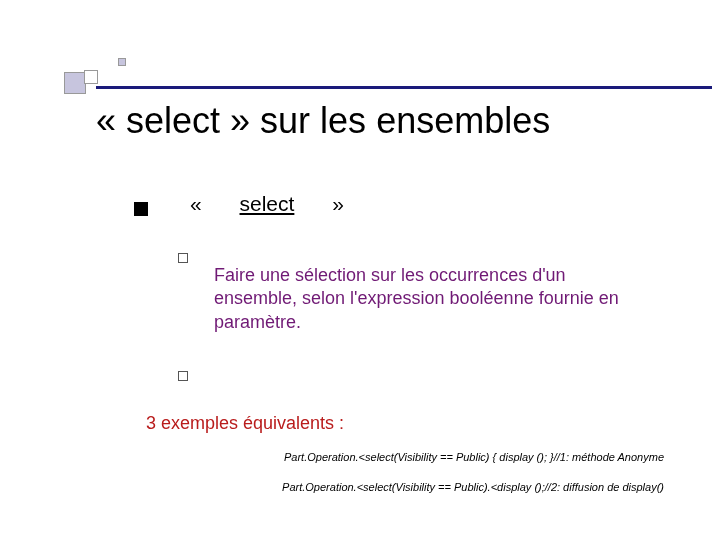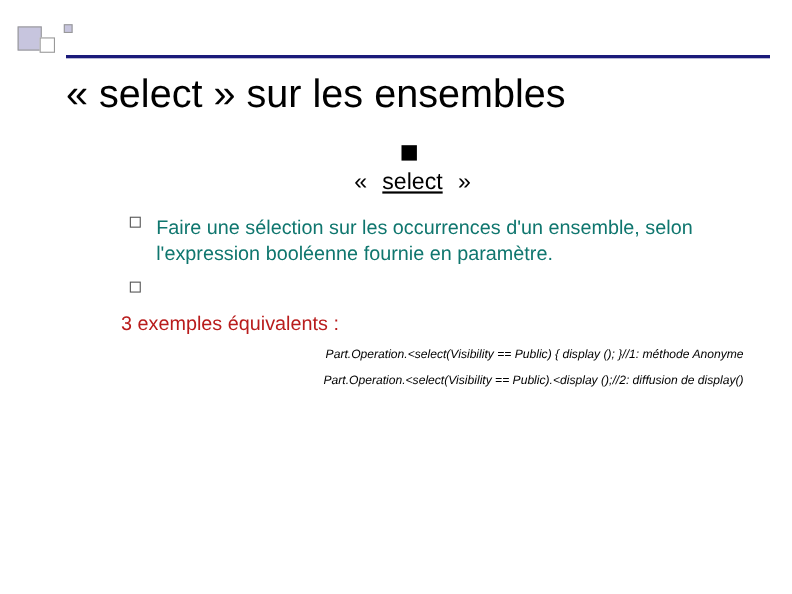--- a/index.html
+++ b/index.html
@@ -1,15 +1,15 @@
 <!DOCTYPE html>
 <html><head>
 <meta charset="utf-8">
 <style>
-  * { margin: 4px; padding: 0; box-sizing: border-box; }
+  * { margin: 16px; padding: 0; box-sizing: border-box; }
   body {
     width: 720px;
     height: 540px;
     background: #ffffff;
     font-family: Arial, Helvetica, sans-serif;
     position: relative;
     overflow: hidden;
   }
   .deco {
     position: absolute;
@@ -40,23 +40,22 @@
     font-weight: 400;
   }
   .content {
     position: absolute;
     top: 112px;
     left: 54px;
     right: 40px;
   }
   .lvl1 {
     display: flex;
-    align-items: center;
+    align-items: flex-end;
     margin-bottom: 8px;
-    flex-direction: column;
   }
   .bullet1 {
     width: 14px;
     height: 14px;
     background: #000;
     flex-shrink: 0;
     margin-top: 4px;
     margin-right: 10px;
   }
   .lvl1-text {
@@ -76,21 +75,21 @@
   .bullet2 {
     width: 10px;
     height: 10px;
     border: 1.5px solid #555;
     flex-shrink: 0;
     margin-top: 5px;
     margin-right: 10px;
   }
   .lvl2-text {
     font-size: 18px;
-    color: #0f766e;
+    color: #701a75;
     line-height: 1.3;
   }
   .examples-intro {
     margin-left: 44px;
     margin-top: 14px;
     font-size: 18px;
     color: #b91c1c;
   }
   .code-block {
     margin-left: 64px;

